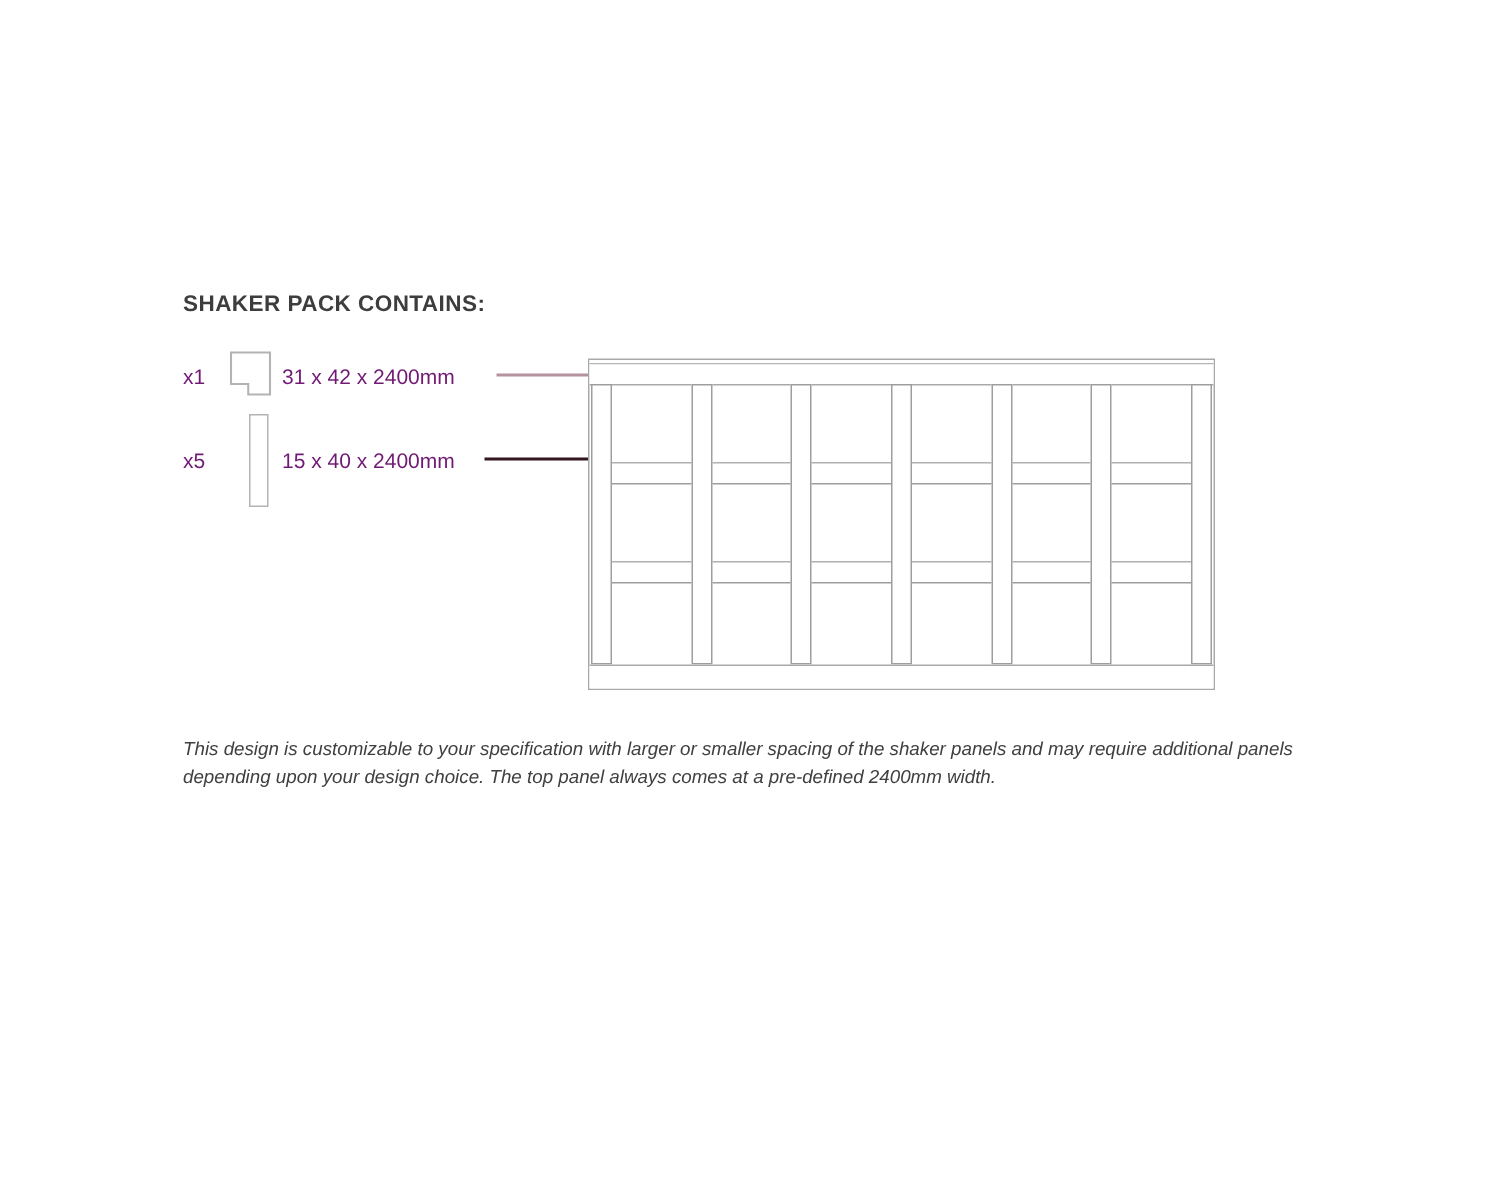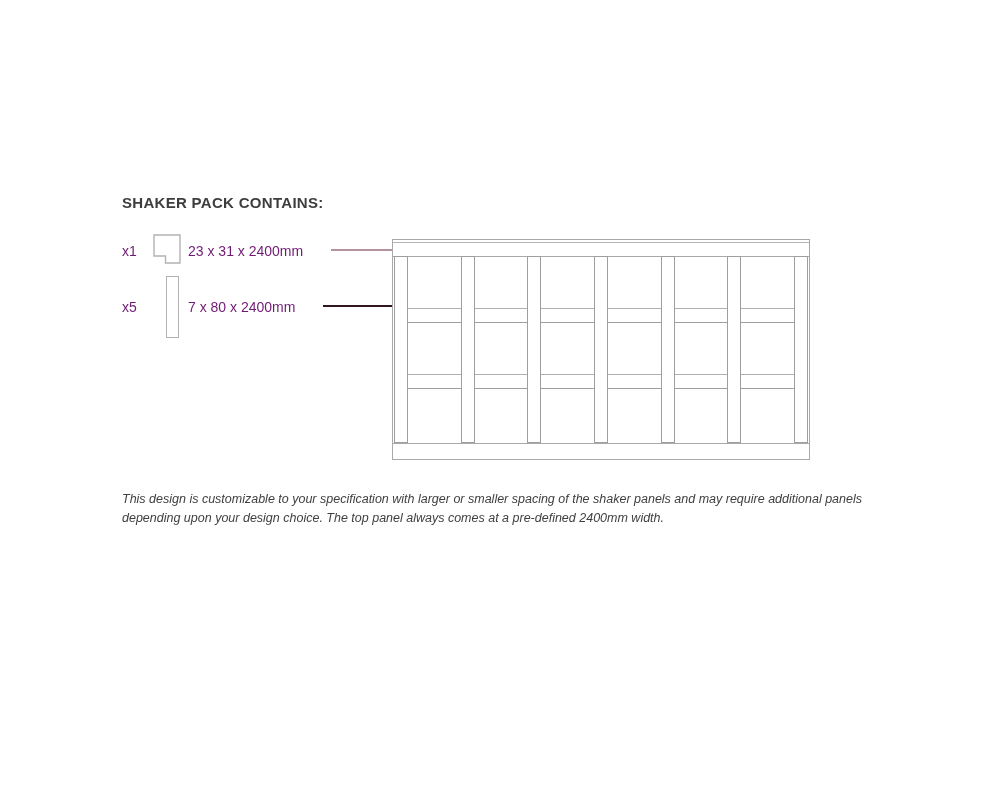--- a/index.html
+++ b/index.html
@@ -68,26 +68,26 @@
 </style>
 </head>
 <body>
 
 <div class="abs page-title">SHAKER PACK CONTAINS:</div>
 
 <div class="abs qty-label qty-1">x1</div>
 <svg class="abs profile-icon-1" viewBox="0 0 28 30">
   <path d="M1,1 H27 V29 H12.5 V22 H1 Z" fill="#ffffff" stroke="#b3b3b3" stroke-width="1.4"></path>
 </svg>
-<div class="abs dims-label dims-1">23 x 31 x 2400mm</div>
+<div class="abs dims-label dims-1">31 x 42 x 2400mm</div>
 <div class="abs connector connector-1" style="background: rgb(180, 147, 159);"></div>
 
 <div class="abs qty-label qty-2">x5</div>
 <div class="abs profile-icon-2"></div>
-<div class="abs dims-label dims-2">7 x 80 x 2400mm</div>
+<div class="abs dims-label dims-2">15 x 40 x 2400mm</div>
 <div class="abs connector connector-2" style="background: rgb(51, 23, 31);"></div>
 
 <div class="abs diagram">
   <div class="dg-top-strip"></div>
   <div class="dg-top-panel"></div>
   <div id="dg-rails">
       <div class="dg-rail" style="left: 14px; width: 54.6667px; top: 68px;"></div>
       <div class="dg-rail" style="left: 80.6667px; width: 54.6667px; top: 68px;"></div>
       <div class="dg-rail" style="left: 147.333px; width: 54.6667px; top: 68px;"></div>
       <div class="dg-rail" style="left: 214px; width: 54.6667px; top: 68px;"></div>

